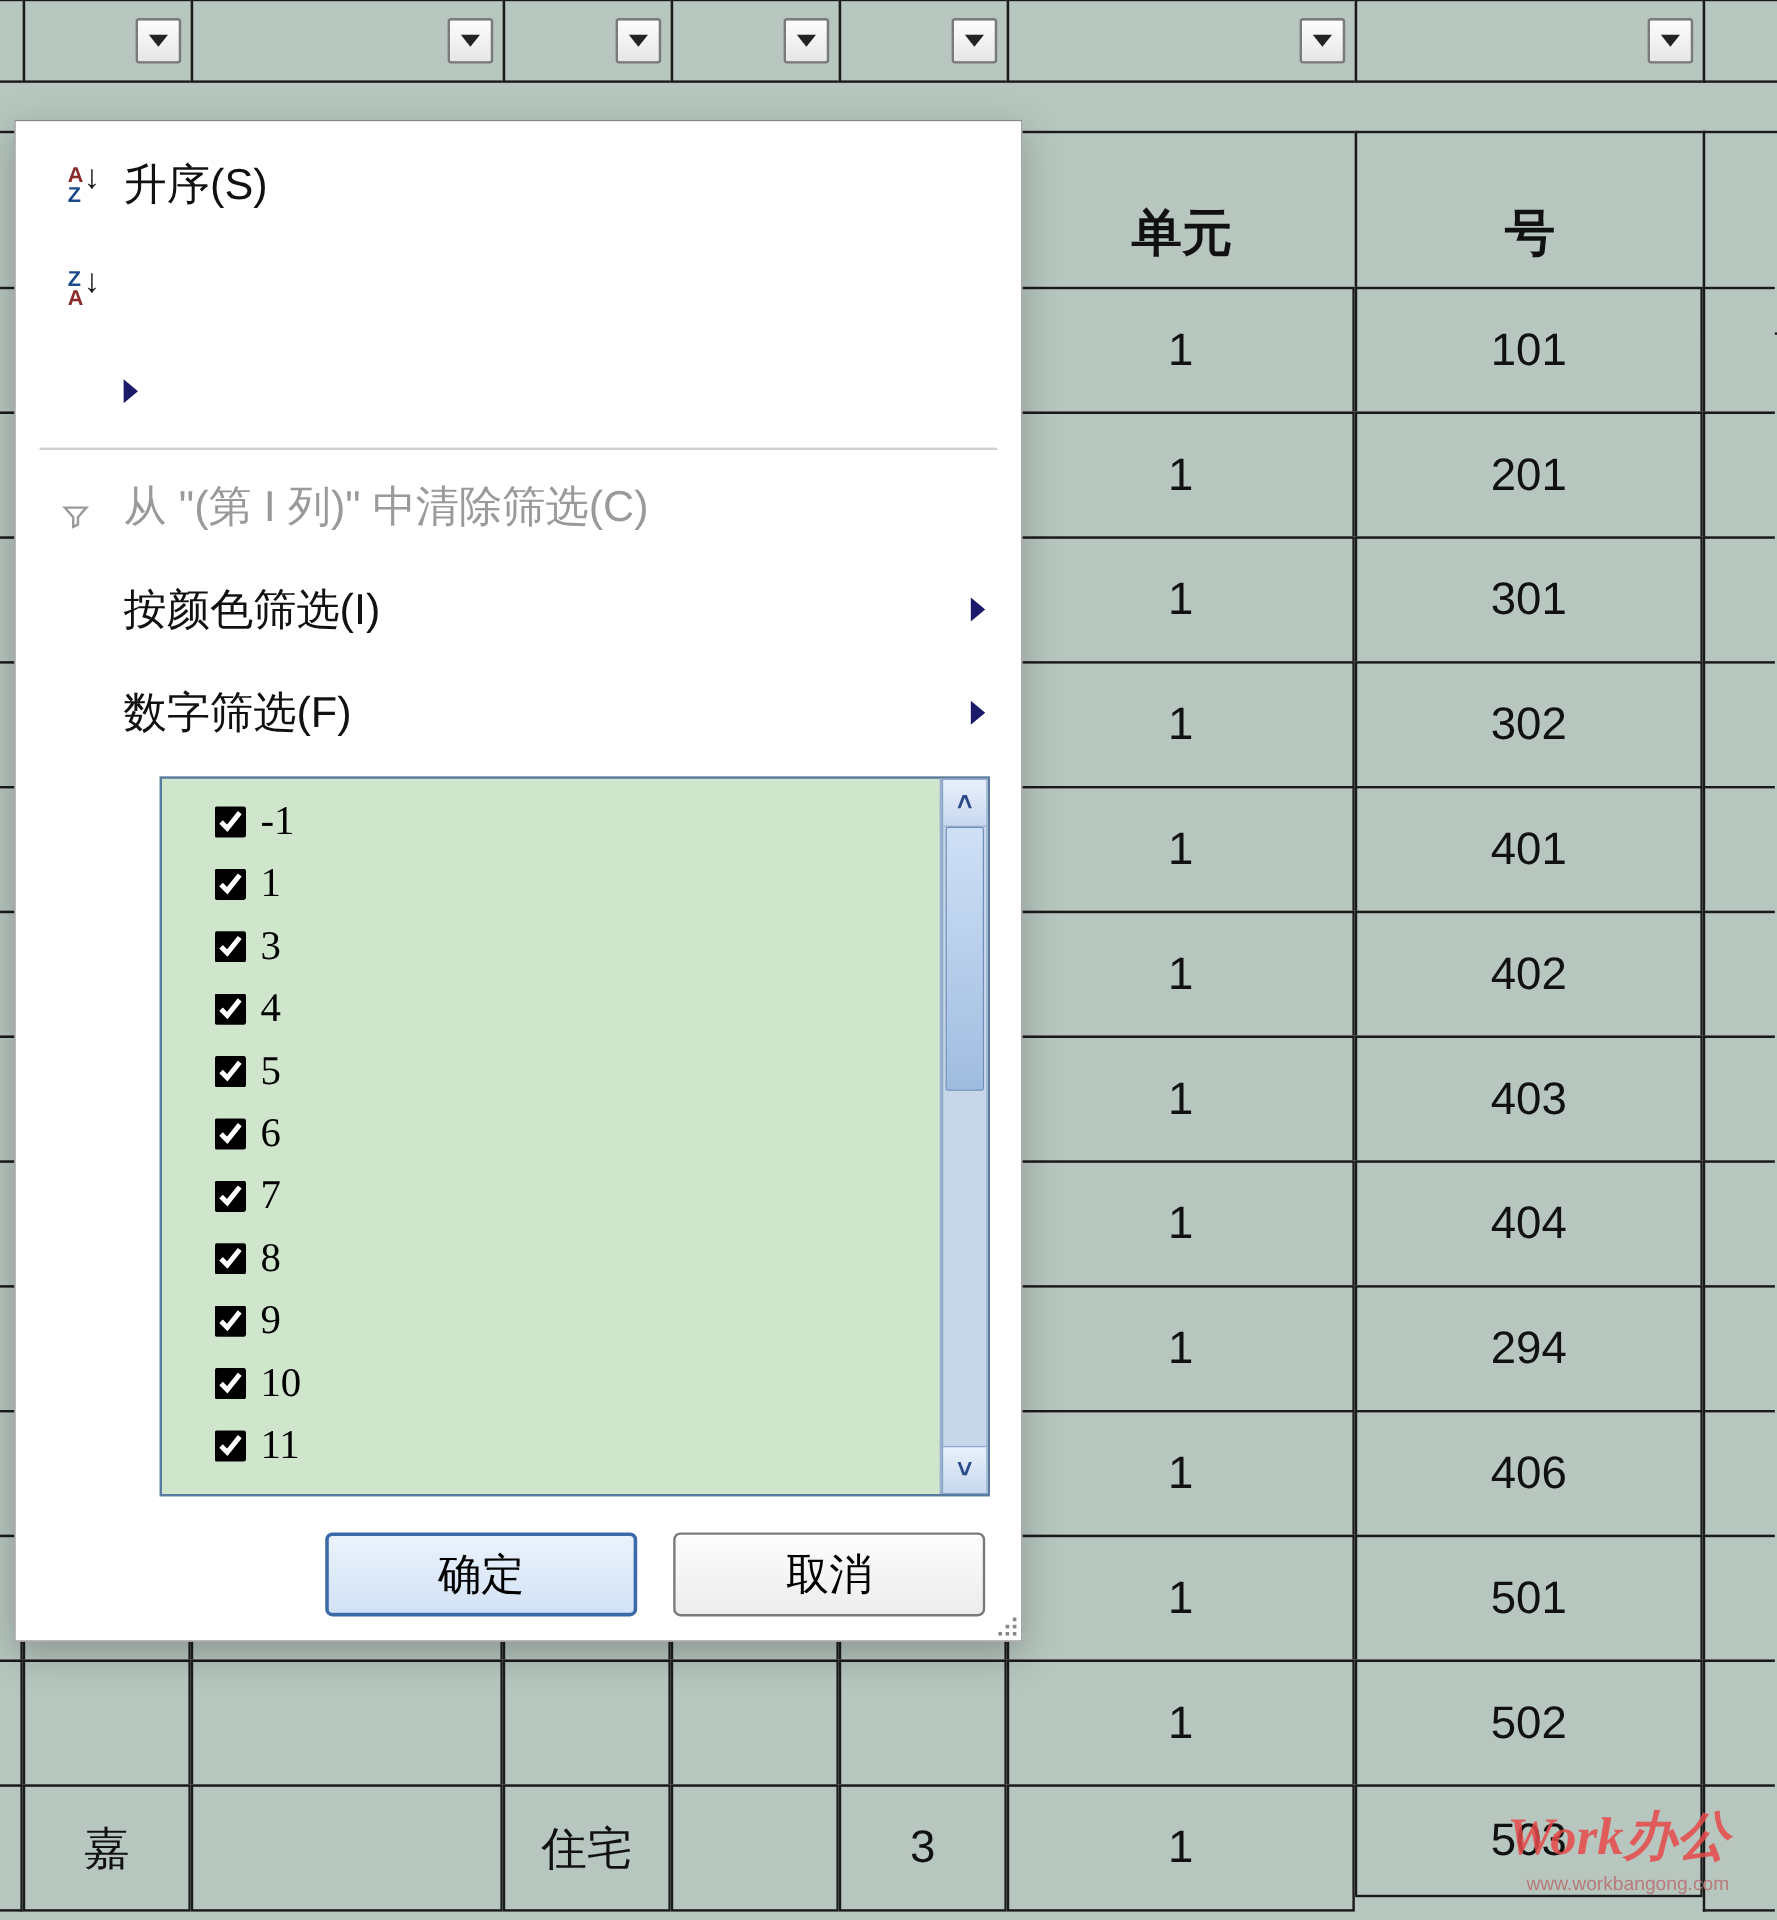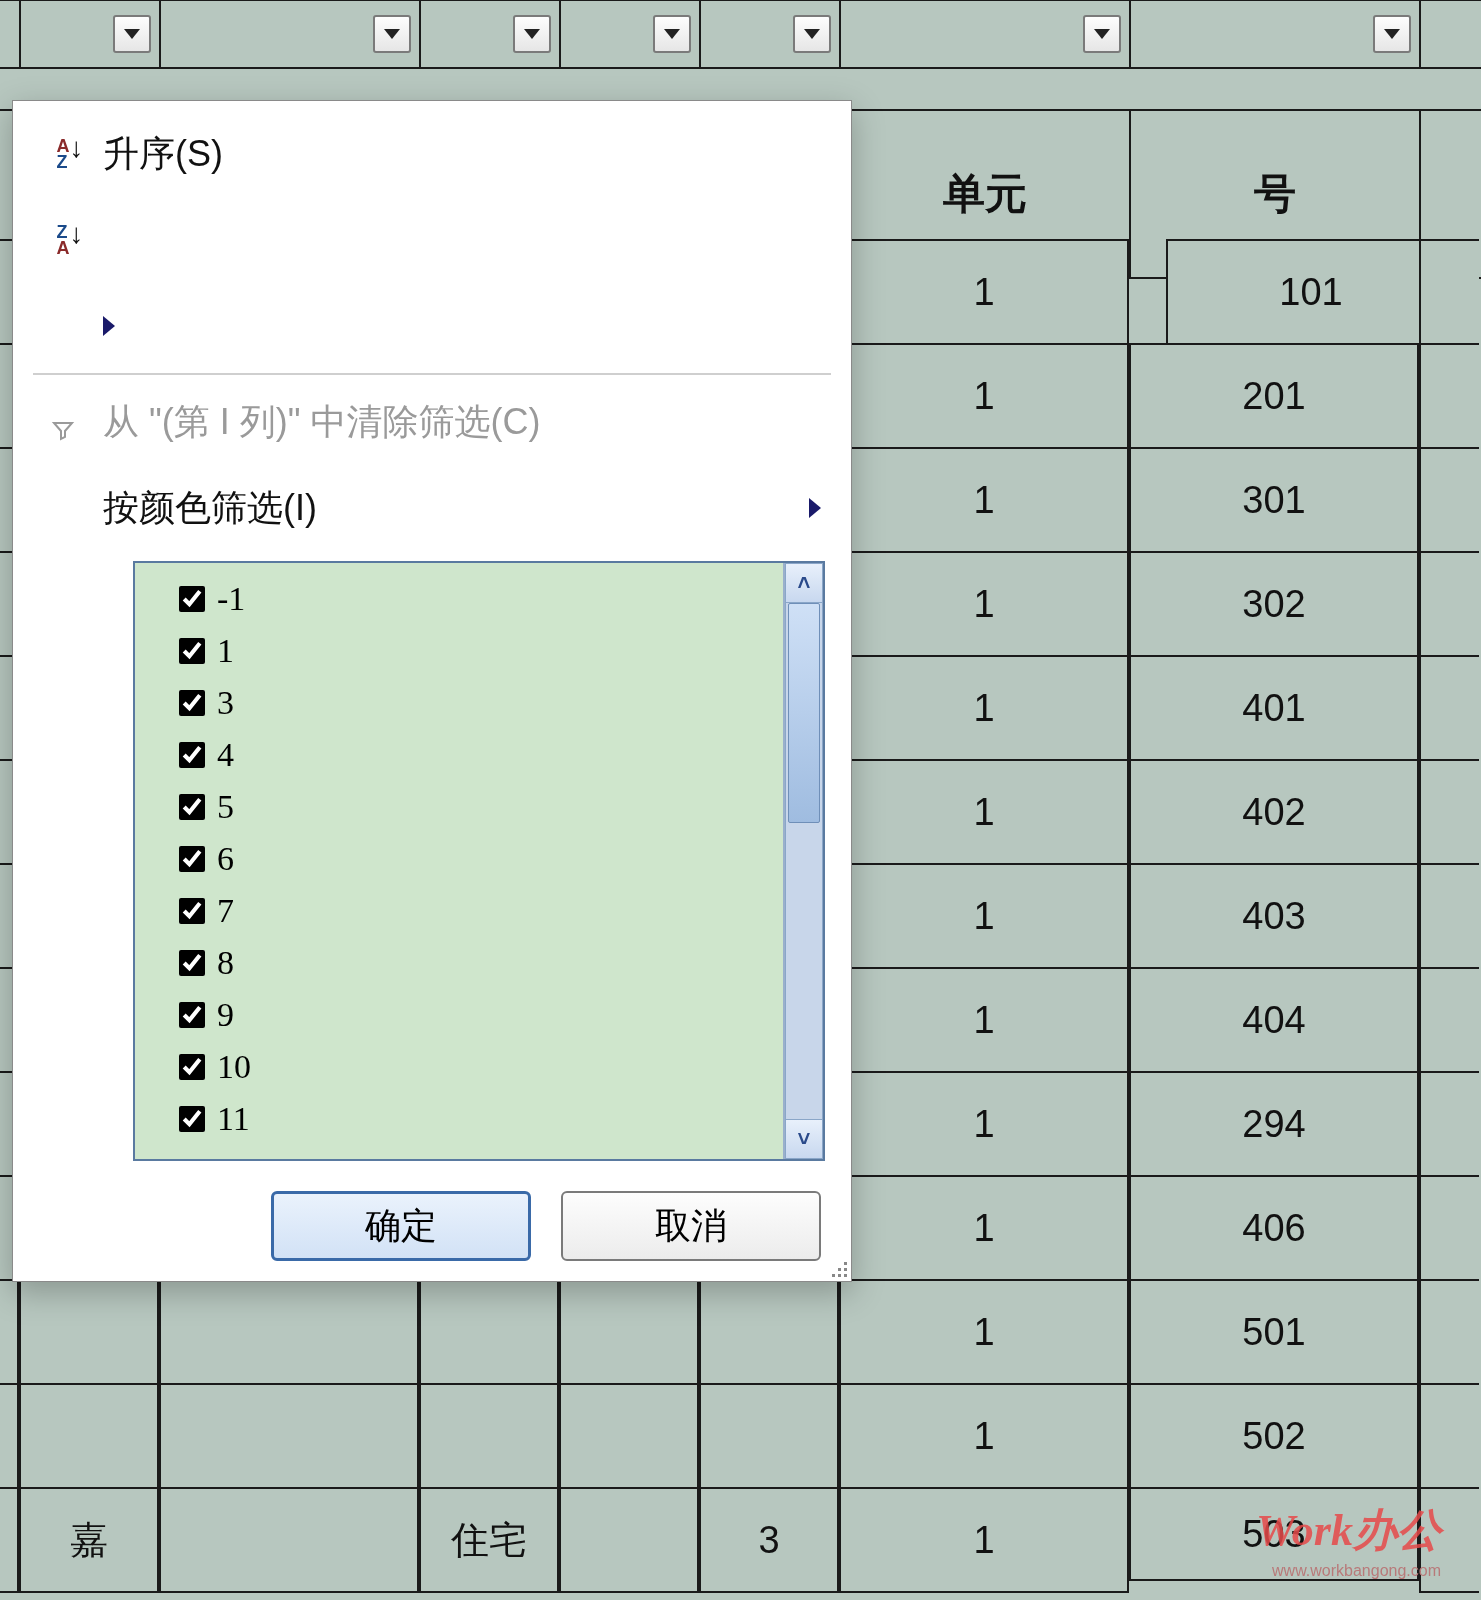--- a/index.html
+++ b/index.html
@@ -224,21 +224,21 @@
 </div>
 
 <div id="data-rows">
     <div class="cell left-stub" style="position: absolute; left: 0px; top: 240px; width: 20px; height: 106px;"></div>
     <div class="cell" style="position: absolute; left: 20px; top: 240px; width: 140px; height: 106px;"></div>
     <div class="cell" style="position: absolute; left: 160px; top: 240px; width: 260px; height: 106px;"></div>
     <div class="cell" style="position: absolute; left: 420px; top: 240px; width: 140px; height: 106px;"></div>
     <div class="cell" style="position: absolute; left: 560px; top: 240px; width: 140px; height: 106px;"></div>
     <div class="cell" style="position: absolute; left: 700px; top: 240px; width: 140px; height: 106px;"></div>
     <div class="cell" style="position: absolute; left: 840px; top: 240px; width: 290px; height: 106px;">1</div>
-    <div class="cell" style="position: absolute; left: 1167px; top: 240px; width: 290px; height: 106px; text-align: right;">101</div>
+    <div class="cell" style="position: absolute; left: 1130px; top: 240px; width: 290px; height: 106px; text-align: right;">101</div>
     <div class="cell right-stub" style="position: absolute; left: 1420px; top: 240px; width: 60px; height: 106px;"></div>
     <div class="cell left-stub" style="position: absolute; left: 0px; top: 344px; width: 20px; height: 106px;"></div>
     <div class="cell" style="position: absolute; left: 20px; top: 344px; width: 140px; height: 106px;"></div>
     <div class="cell" style="position: absolute; left: 160px; top: 344px; width: 260px; height: 106px;"></div>
     <div class="cell" style="position: absolute; left: 420px; top: 344px; width: 140px; height: 106px;"></div>
     <div class="cell" style="position: absolute; left: 560px; top: 344px; width: 140px; height: 106px;"></div>
     <div class="cell" style="position: absolute; left: 700px; top: 344px; width: 140px; height: 106px;"></div>
     <div class="cell" style="position: absolute; left: 840px; top: 344px; width: 290px; height: 106px;">1</div>
     <div class="cell" style="position: absolute; left: 1130px; top: 344px; width: 290px; height: 106px;">201</div>
     <div class="cell right-stub" style="position: absolute; left: 1420px; top: 344px; width: 60px; height: 106px;"></div>
@@ -376,20 +376,25 @@
           </svg>
     </div>
       </div>
     <div class="lbl">从 "(第 I 列)" 中清除筛选(C)</div>
   </div>
   <div class="dd-row">
     <div class="ico"></div>
     <div class="lbl">按颜色筛选(I)</div>
     <div class="arrow"></div>
   </div>
+  <div class="dd-row">
+    <div class="ico"></div>
+    <div class="lbl">数字筛选(F)</div>
+    <div class="arrow"></div>
+  </div>
 
   <div class="checklist-wrap">
     <div class="checklist" id="checklist">
         <div class="check-item">
           <input type="checkbox" checked="" style="">
           <span>-1</span>
         </div>
         <div class="check-item">
           <input type="checkbox" checked="" style="">
           <span>1</span>

